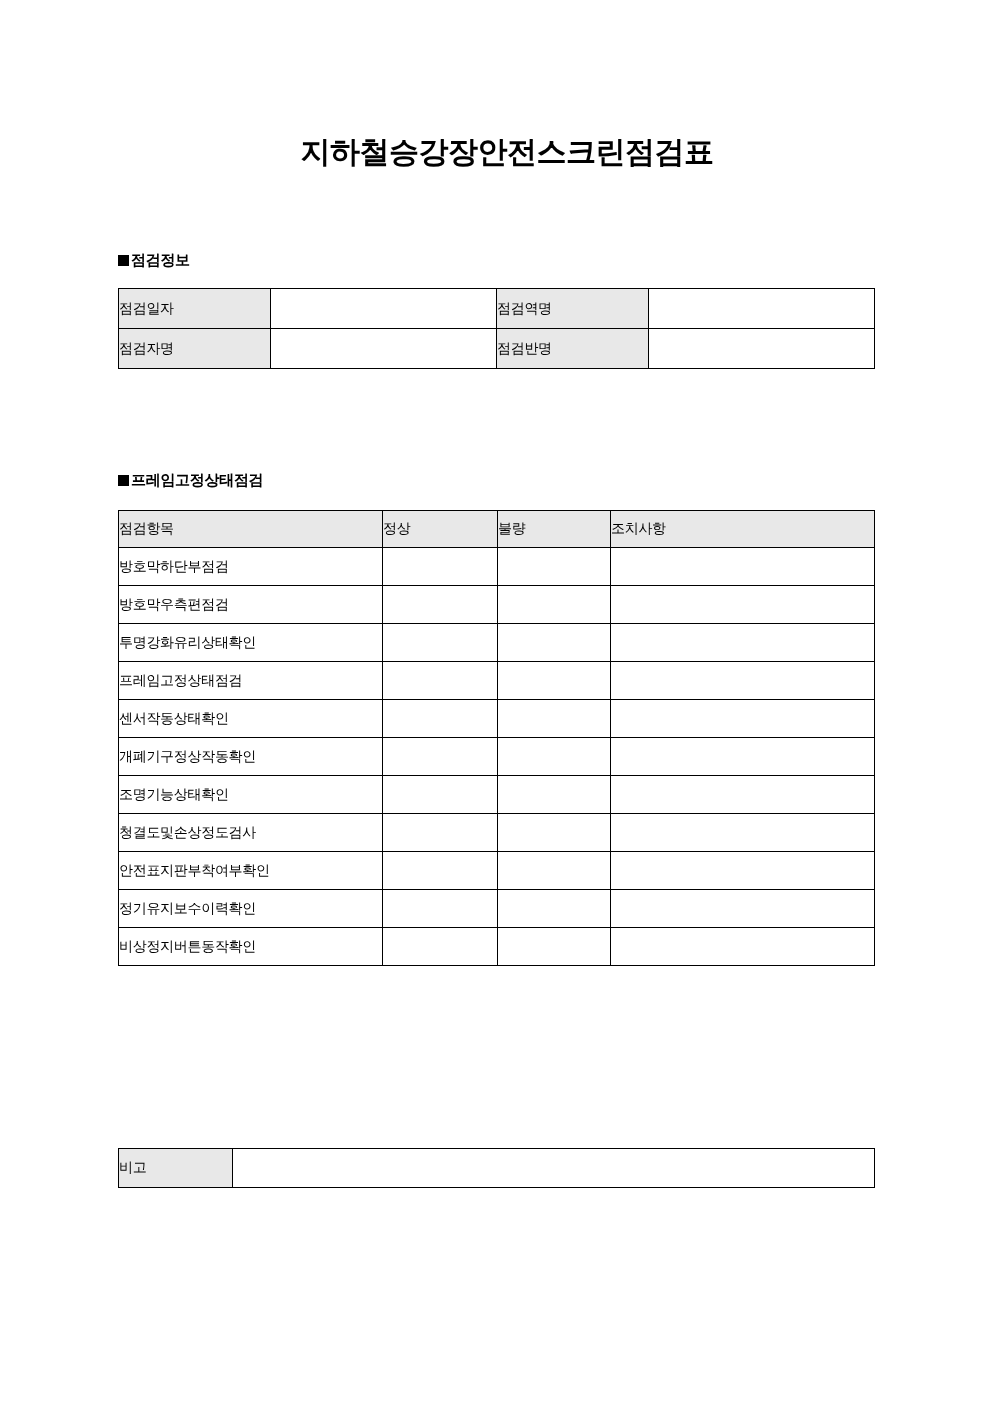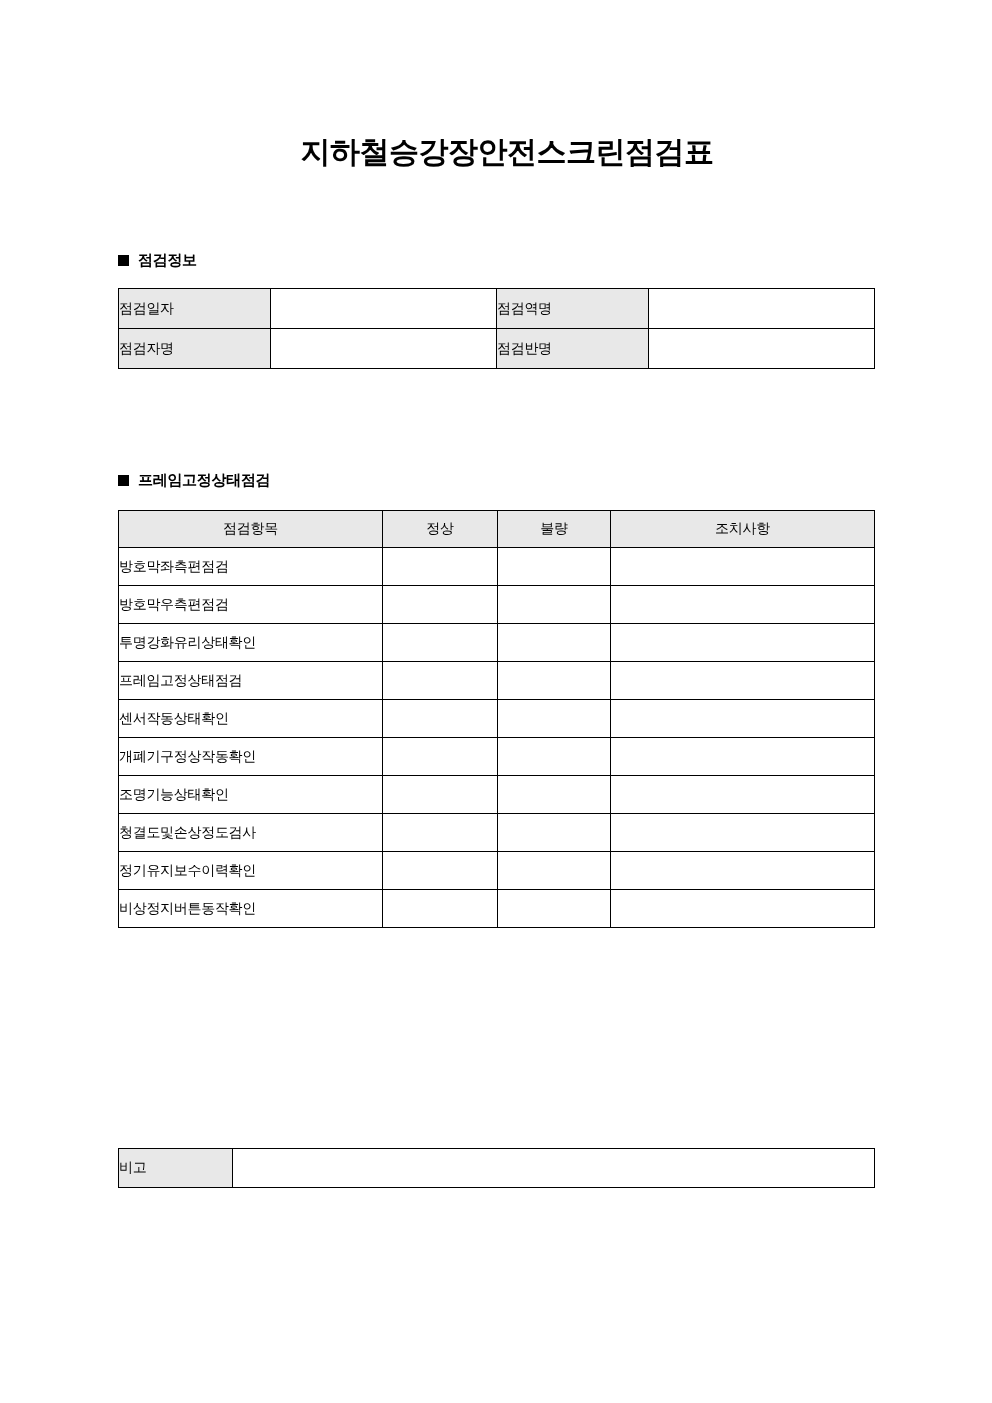--- a/index.html
+++ b/index.html
@@ -36,21 +36,21 @@
     line-height: 1.25;
     padding-left: 11px;
   }
 
   
   .section-heading {
     position: absolute;
     left: 118px;
     display: flex;
     align-items: center;
-    gap: 9px;
+    gap: 2px;
     font-size: 15px;
     font-weight: bold;
     letter-spacing: -0.3px;
   }
   .bullet-square {
     display: inline-block;
     width: 11px;
     height: 11px;
     background: #000000;
     flex: 0 0 auto;
@@ -75,21 +75,21 @@
     font-size: 14px;
     vertical-align: middle;
     background: #ffffff;
   }
   .lbl {
     background: #e8e8e8 !important;
     text-align: left;
   }
   .hdr {
     background: #e8e8e8 !important;
-    text-align: center;
+    text-align: left;
     font-weight: normal;
     margin-top: 22px;
   }
   .item-cell {
     text-align: left;
     padding-left: 10px;
   }
   .blank { background: #ffffff; }
 
   
@@ -167,21 +167,21 @@
     <thead>
       <tr>
         <th class="hdr">점검항목</th>
         <th class="hdr">정상</th>
         <th class="hdr">불량</th>
         <th class="hdr">조치사항</th>
       </tr>
     </thead>
     <tbody id="items-body">
         <tr>
-          <td class="item-cell">방호막좌측편점검</td>
+          <td class="item-cell">방호막하단부점검</td>
           <td class="blank"></td>
           <td class="blank"></td>
           <td class="blank"></td>
         </tr>
         <tr>
           <td class="item-cell">방호막우측편점검</td>
           <td class="blank"></td>
           <td class="blank"></td>
           <td class="blank"></td>
         </tr>
@@ -210,20 +210,26 @@
           <td class="blank"></td>
         </tr>
         <tr>
           <td class="item-cell">조명기능상태확인</td>
           <td class="blank"></td>
           <td class="blank"></td>
           <td class="blank"></td>
         </tr>
         <tr>
           <td class="item-cell">청결도및손상정도검사</td>
+          <td class="blank"></td>
+          <td class="blank"></td>
+          <td class="blank"></td>
+        </tr>
+        <tr>
+          <td class="item-cell">안전표지판부착여부확인</td>
           <td class="blank"></td>
           <td class="blank"></td>
           <td class="blank"></td>
         </tr>
         <tr>
           <td class="item-cell">정기유지보수이력확인</td>
           <td class="blank"></td>
           <td class="blank"></td>
           <td class="blank"></td>
         </tr>

